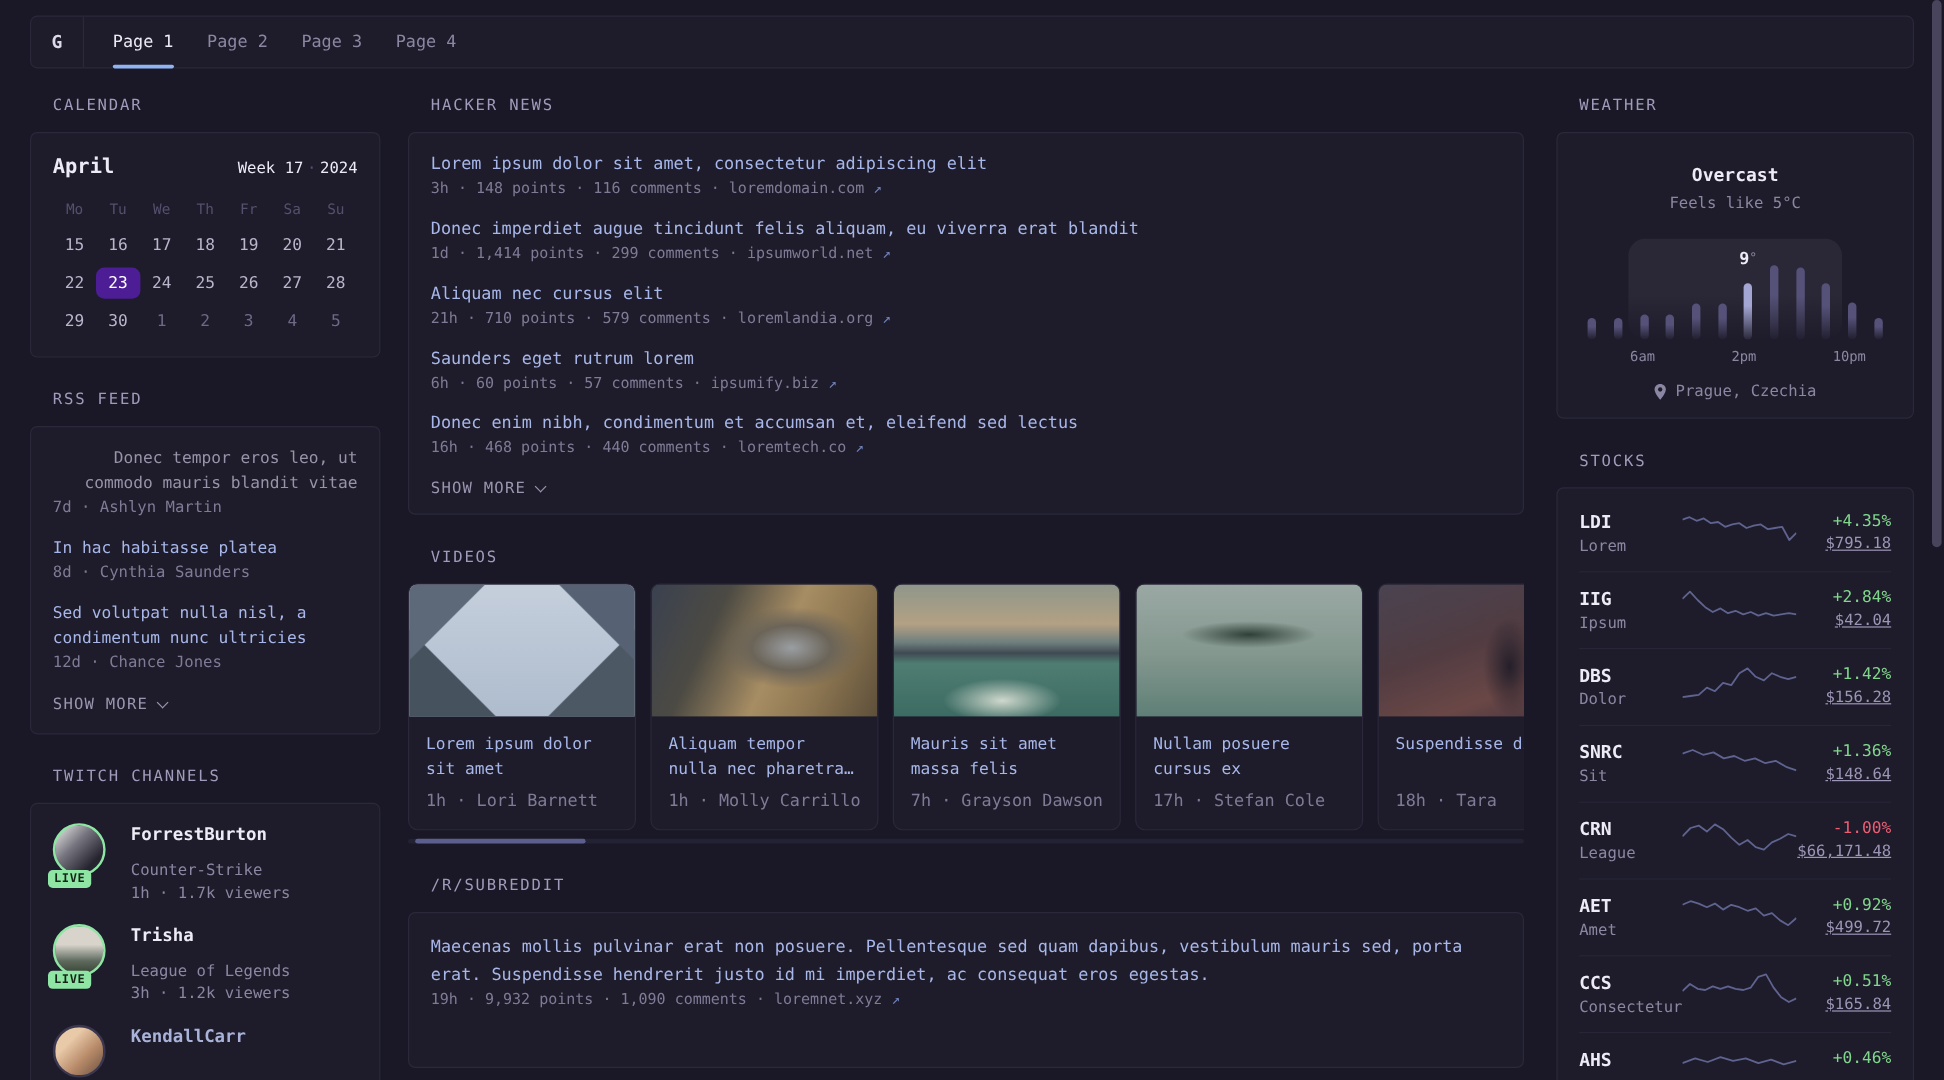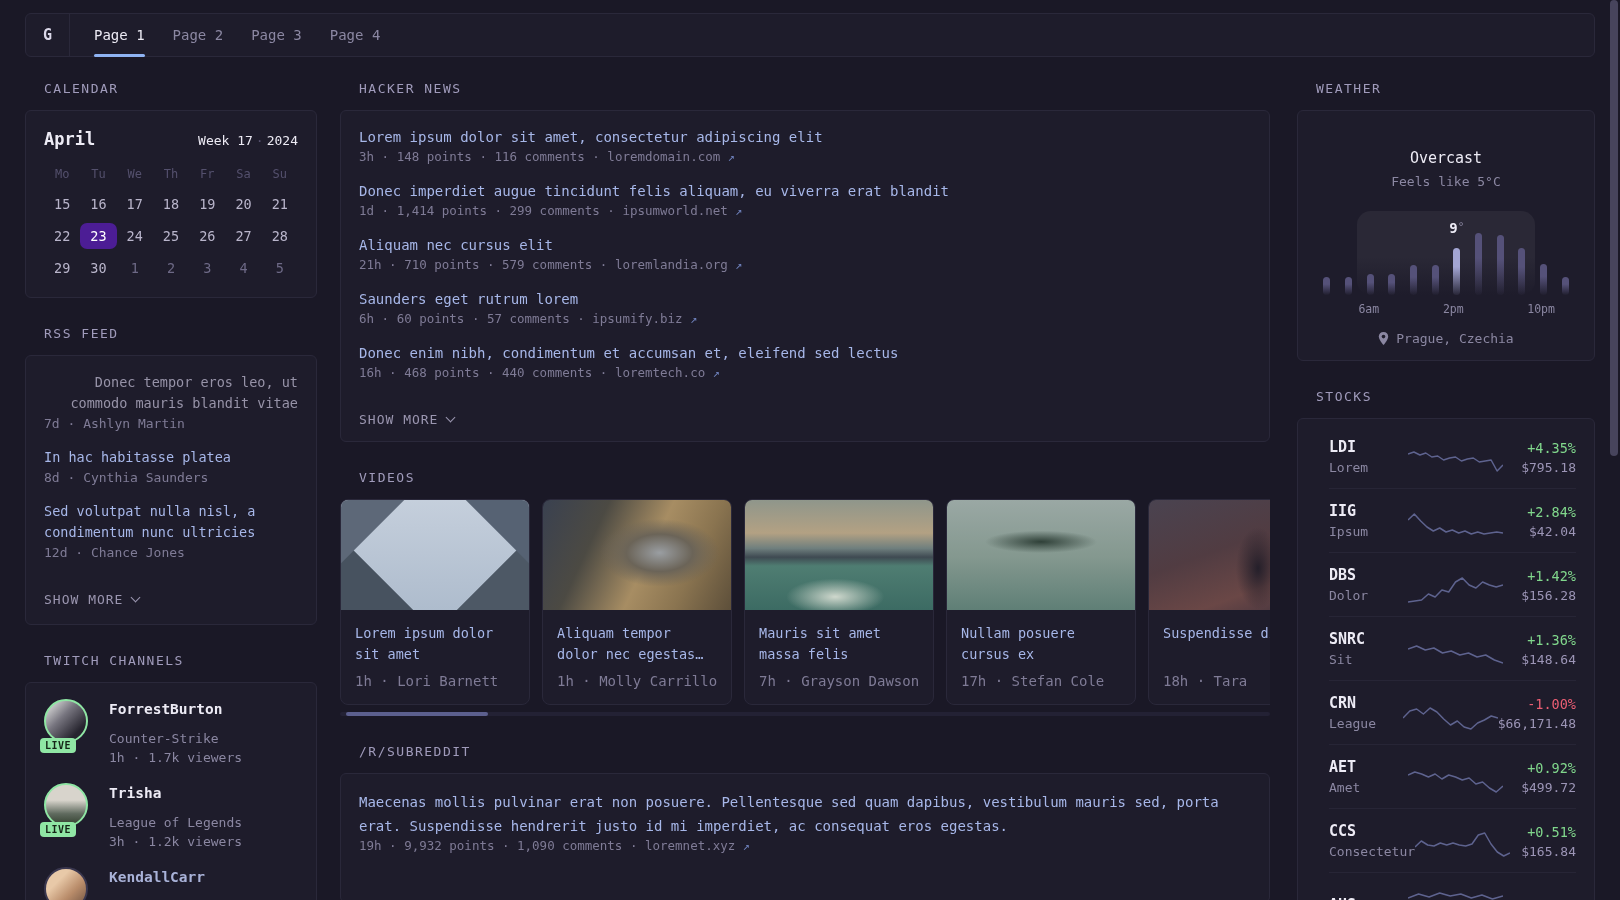--- a/index.html
+++ b/index.html
@@ -38,21 +38,21 @@
   .cal-grid { display:grid; grid-template-columns:repeat(7,1fr); row-gap:6px; text-align:center; font-size:13.5px; }
   .cal-dh { color:#54506d; font-size:12px; padding:4px 0; }
   .cal-d { color:#b9b5cb; padding:5px 0; border-radius:7px; }
   .cal-d.sel { background:#4c1d95; color:#ffffff; }
   .cal-d.mut { color:#6d6986; }
   
   .rss-item { margin-bottom:16px; }
   .rss-title { font-size:13.5px; line-height:21px; color:#a7b7e9; cursor:pointer; }
   .rss-item.visited .rss-title { color:#9793a8;text-align:right; }
   .rss-meta { font-size:13px; color:#7f7b96; margin-top:2px; }
-  .show-more { display:inline-flex; align-items:center; gap:9px; font-size:13px; letter-spacing:1px; color:#9b96b0; margin-top:16px; cursor:pointer; }
+  .show-more { display:inline-flex; align-items:center; gap:9px; font-size:13px; letter-spacing:1px; color:#9b96b0; margin-top:4px; cursor:pointer; }
   .chev { width:7px; height:7px; border-right:1.5px solid #9b96b0; border-bottom:1.5px solid #9b96b0; transform:rotate(45deg); margin-top:-4px; }
   
   .tw-row { display:flex; gap:17px; margin-bottom:18px; }
   .tw-avwrap { position:relative; flex:0 0 48px; height:48px; }
   .tw-avatar { width:44px; height:44px; border-radius:50%; border:2px solid #8fe6a4; }
   .tw-row.offline .tw-avatar { border-color:#3a374f; }
   .av-1 { background:linear-gradient(135deg,#d8d8d8 8%,#77757f 40%,#26242e 78%); }
   .av-2 { background:linear-gradient(180deg,#d8d4cc 38%,#5f6a5e 72%,#33402f); }
   .av-3 { background:linear-gradient(135deg,#e8c9a8 30%,#b98c6a 62%,#6a4f3f); }
   .live-badge { position:absolute; left:-4px; bottom:-6px; background:#8fe6a4; color:#152517; font-size:10px; font-weight:bold; padding:2px 5px; border-radius:4px; letter-spacing:.5px; }
@@ -92,46 +92,46 @@
   .v-title { font-size:13.5px; line-height:21px; color:#a7b7e9; height:42px; overflow:hidden; }
   .v-meta { font-size:14px; color:#7f7b96; margin-top:8px; white-space:nowrap; }
   .v-scroll { margin-top:7px; height:4px; width:930px; background:#232134; border-radius:2px; position:relative; }
   .v-scroll-thumb { position:absolute; left:6px; top:0; width:142px; height:4px; background:#5c5f8e; border-radius:2px; cursor:pointer; }
   
   .sr-card { min-height:130px; }
   .sr-title { font-size:14px; line-height:24px; color:#a7b7e9; cursor:pointer; }
   .sr-meta { font-size:12.5px; color:#7f7b96; margin-top:0; }
   
   .w-card { text-align:center; padding:16px 18px 14px; }
-  .w-cond { font-size:15px; font-weight:normal; color:#edebf5; margin-top:22px; }
+  .w-cond { font-size:15px; font-weight:bold; color:#edebf5; margin-top:10px; }
   .w-feels { font-size:13px; color:#8b87a2; margin-top:7px; }
   .w-chart { position:relative; height:84px; margin-top:22px; }
   .w-hl { position:absolute; left:41px; top:0; width:178px; height:84px; border-radius:14px;
           background:linear-gradient(#2a2836 55%,rgba(42,40,54,0)); }
   .w-bars { position:absolute; left:0; right:0; top:0; bottom:0; display:flex; align-items:flex-end; }
   .w-slot { flex:1; display:flex; justify-content:center; position:relative; }
   .w-bar { width:7px; border-radius:4px; background:linear-gradient(#555179 40%,rgba(85,81,121,0.05)); }
   .w-bar.cur { background:linear-gradient(#a3a5d3 40%,rgba(163,165,211,0.08)); }
   .w-temp { position:absolute; left:0; right:0; text-align:center; font-size:14px; color:#edebf5; font-weight:bold; }
   .w-temp .deg { color:#8b87a2; font-size:11px; font-weight:normal; vertical-align:top; }
   .w-hours { display:flex; margin-top:7px; }
   .w-hours div { flex:1; font-size:11.5px; color:#8b87a2; }
   .w-loc { margin-top:15px; font-size:13px; color:#8b87a2; display:flex; justify-content:center; align-items:center; gap:7px; }
   
   .stocks-card { padding:6px 18px; }
-  .stock-row { display:flex; align-items:flex-end; padding:13px 0; border-top:1px solid #272536;margin-left:13px; }
+  .stock-row { display:flex; align-items:flex-start; padding:13px 0; border-top:1px solid #272536; }
   .stock-row:first-child { border-top:none; }
   .s-left { width:96px; }
   .s-sym { font-size:15px; font-weight:bold; color:#edebf5; }
   .s-name { font-size:13px; color:#8b87a2; margin-top:4px; }
   .s-spark { flex:1; display:flex; justify-content:center; }
   .s-right { width:88px; text-align:right; }
   .s-chg { font-size:13.5px; }
   .s-chg.up { color:#80d78c; } .s-chg.down { color:#eb5e73; }
-  .s-price { font-size:13px; color:#9c95b6; margin-top:4px; white-space:nowrap; }
+  .s-price { font-size:13px; color:#9c95b6; margin-top:4px; white-space:nowrap;text-decoration:underline; }
   
   .pagebar { position:absolute; right:2px; top:0; width:8px; height:456px; background:#47445c; border-radius:4px; cursor:pointer; }
 </style>
 </head>
 <body>
 
 <div class="page">
 
   <div class="header">
     <div class="logo">G</div>
@@ -286,21 +286,21 @@
           <div class="v-card">
             <div class="v-thumb vt-1"></div>
             <div class="v-body">
               <div class="v-title">Lorem ipsum dolor sit amet consectetu…</div>
               <div class="v-meta">1h · Lori Barnett</div>
             </div>
           </div>
           <div class="v-card">
             <div class="v-thumb vt-2"></div>
             <div class="v-body">
-              <div class="v-title">Aliquam tempor dolor nec egestas…</div>
+              <div class="v-title">Aliquam tempor nulla nec pharetra…</div>
               <div class="v-meta">1h · Molly Carrillo</div>
             </div>
           </div>
           <div class="v-card">
             <div class="v-thumb vt-3"></div>
             <div class="v-body">
               <div class="v-title">Mauris sit amet massa felis</div>
               <div class="v-meta">7h · Grayson Dawson</div>
             </div>
           </div>

